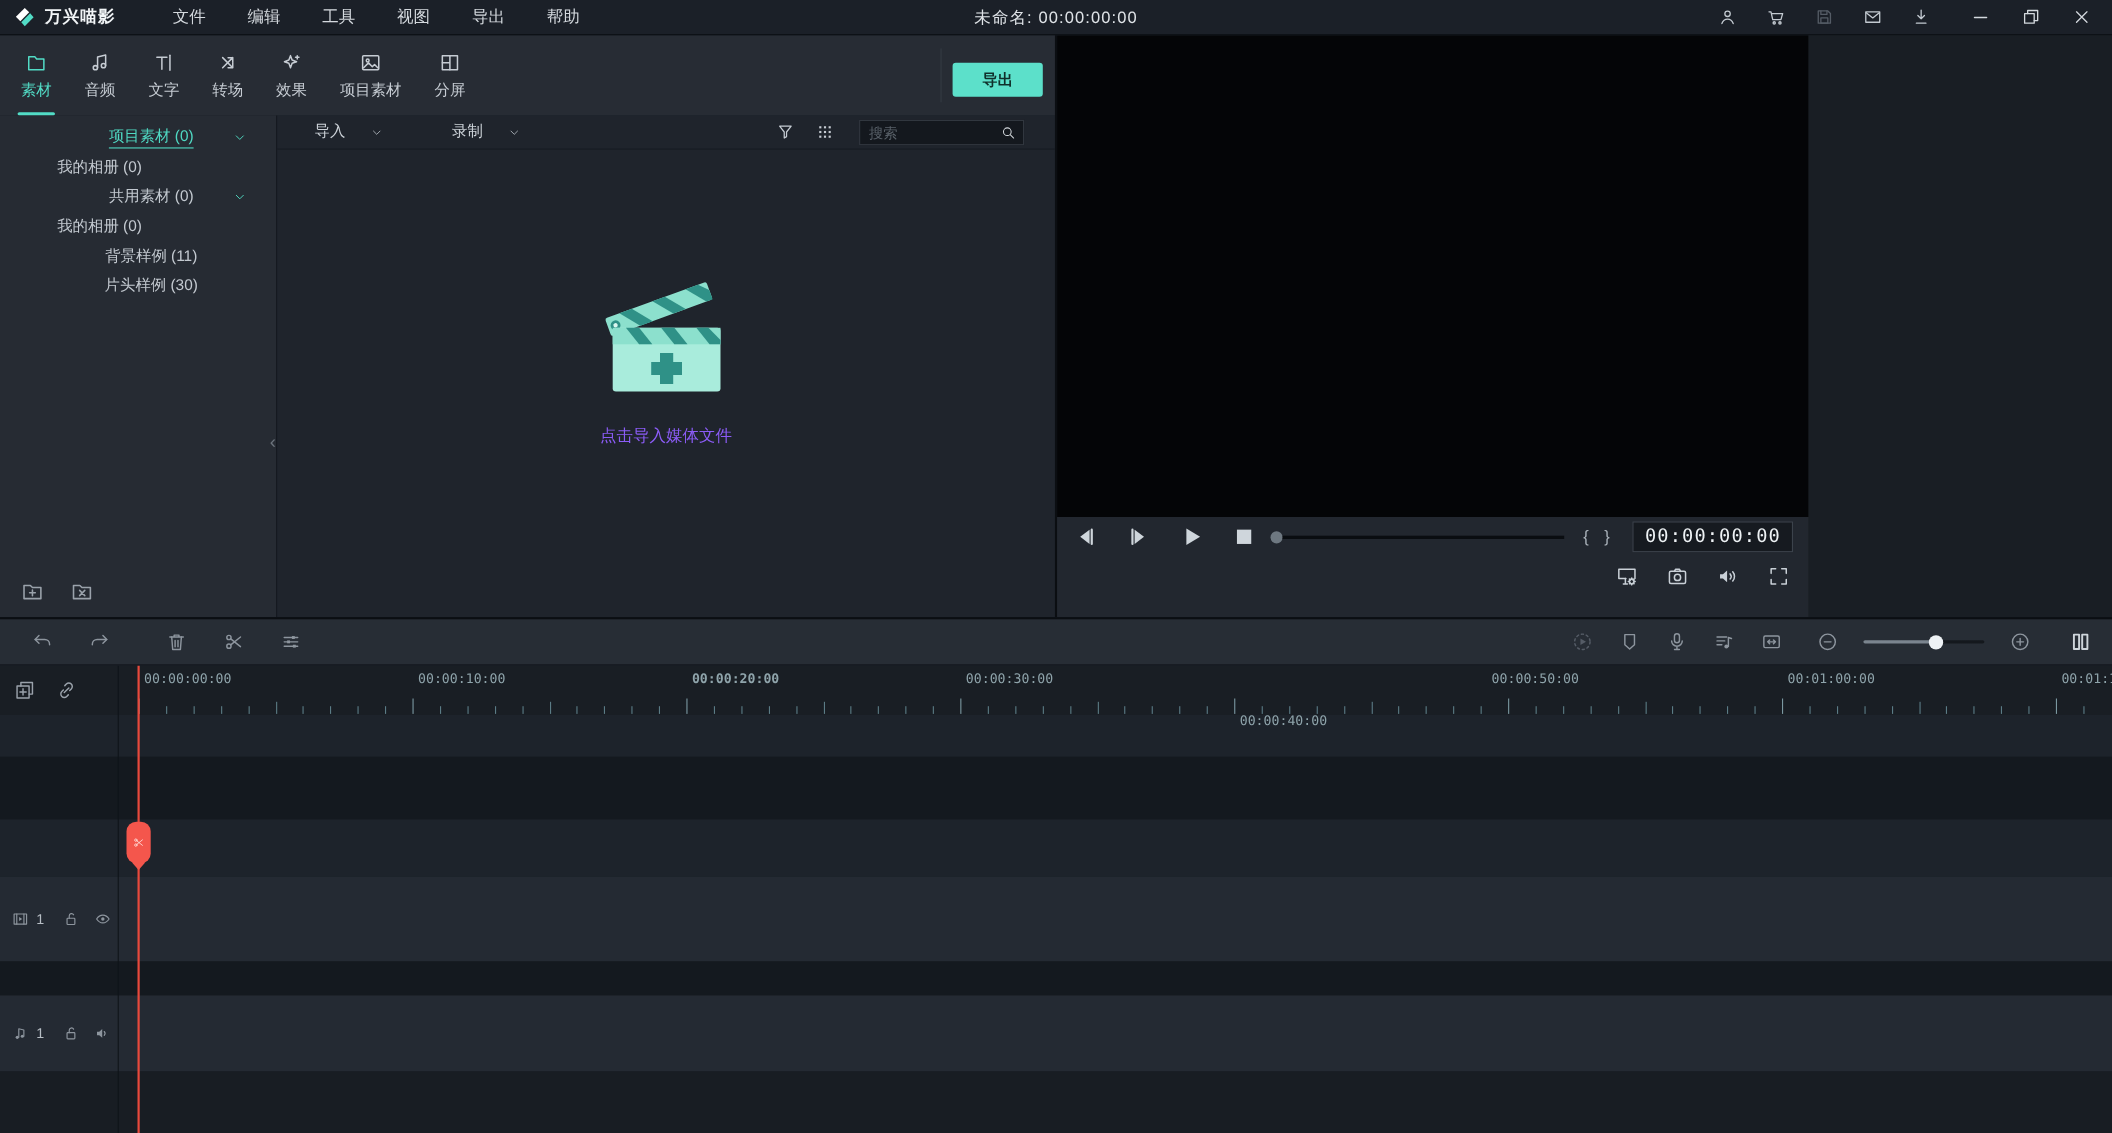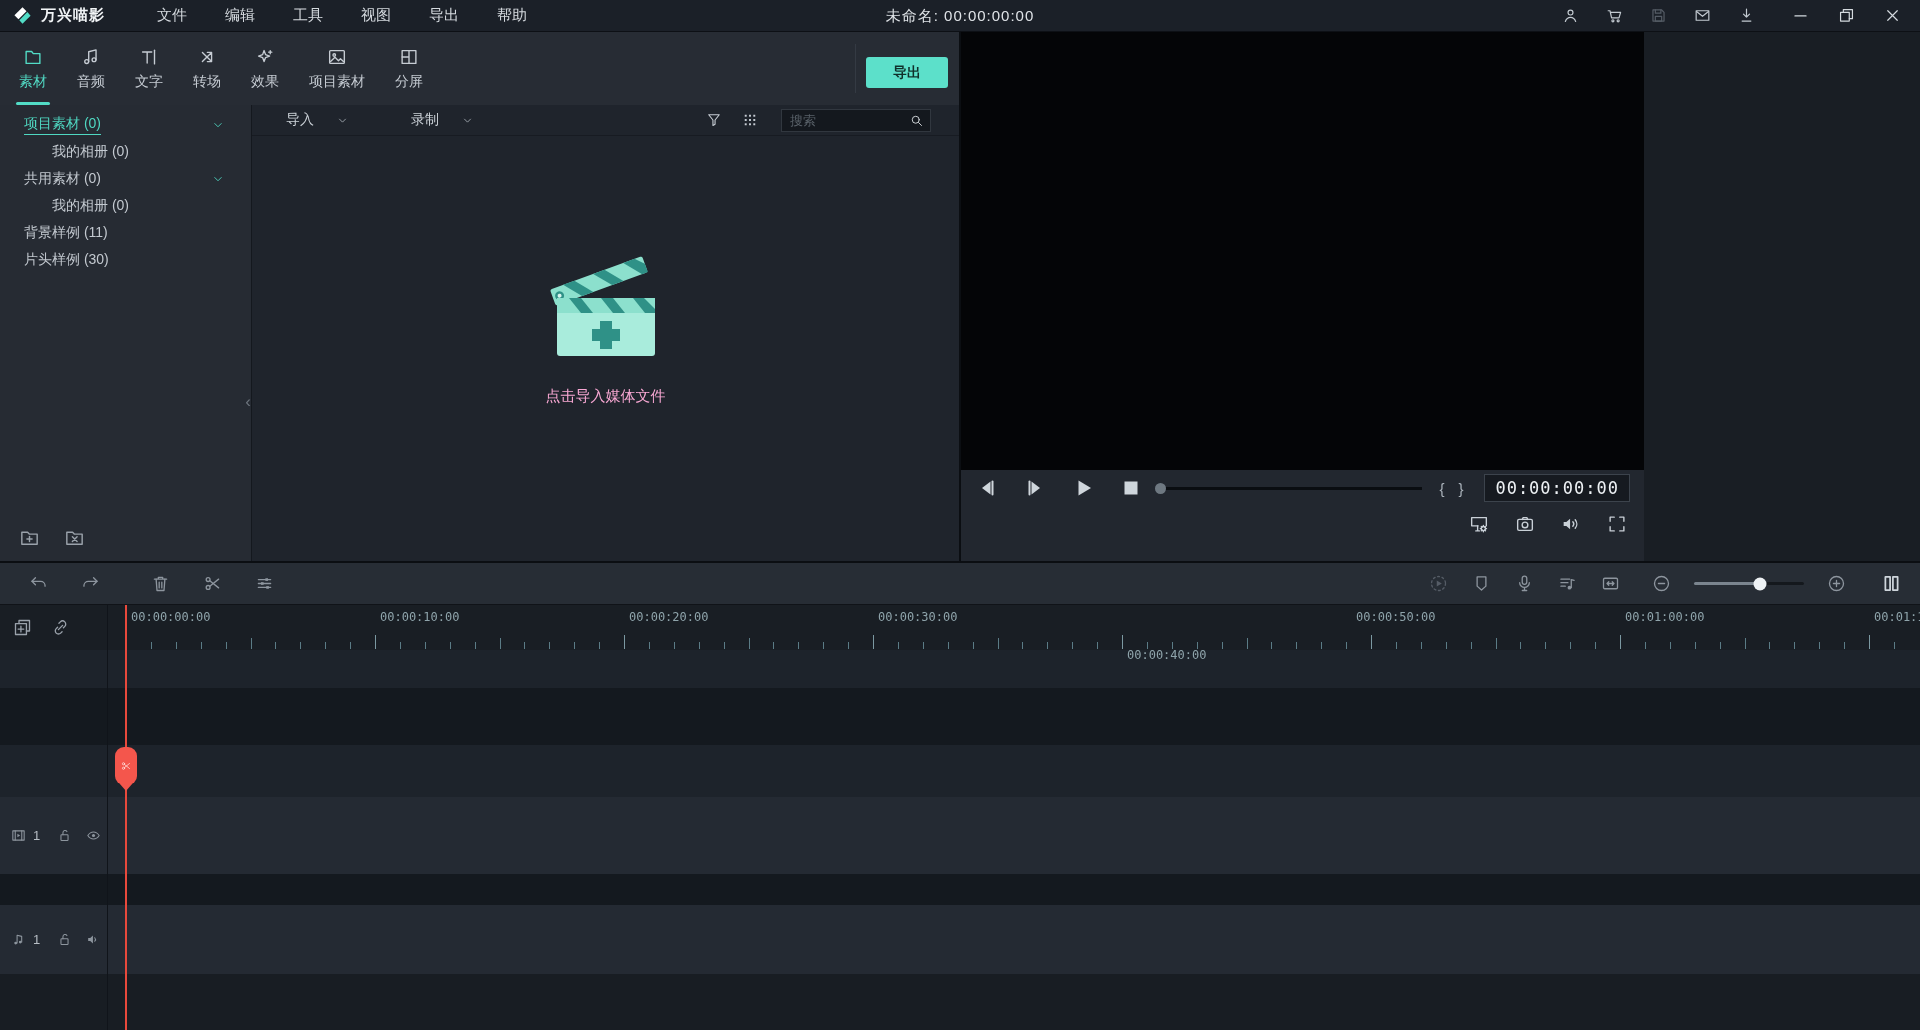--- a/index.html
+++ b/index.html
@@ -43,21 +43,21 @@
   .tab-divider { position:absolute; left:855px; top:12px; bottom:12px; width:1px; background:#343a43; }
   .export-btn { position:absolute; right:11px; top:25px; width:82px; height:31px;
     background:#5ce0ca; color:#10302b; font-weight:bold; font-size:14px;
     border:none; border-radius:3px; cursor:pointer; }
 
   .panel-body { flex:1; display:flex; min-height:0; }
 
   
   .tree { width:252px; background:#262b33; border-right:1px solid #14181e; position:relative; padding-top:6px; }
   .tree-row { height:27px; display:flex; align-items:center; position:relative; cursor:pointer; font-size:14px; color:#c3c9d0; }
-  .tree-row.lvl1 { padding-left:24px; }
+  .tree-row.lvl1 { padding-left:24px;justify-content:center; }
   .tree-row.lvl2 { padding-left:52px; }
   .tree-row.selected .tree-label { color:#4fd8c2; border-bottom:1px solid #4fd8c2; padding-bottom:1px; }
   .tree-chevron { position:absolute; right:26px; width:14px; height:14px; color:#4fd8c2; }
   .tree-bottom { position:absolute; left:18px; bottom:12px; display:flex; gap:22px; color:#9aa2ab; }
   .tree-bottom .i { width:23px; height:23px; cursor:pointer; }
   .collapse-handle { position:absolute; right:0px; top:288px; color:#6c747d; font-size:17px; cursor:pointer; line-height:1; }
 
   
   .media { flex:1; background:#1f242c; display:flex; flex-direction:column; position:relative; }
   .media-toolbar { height:31px; display:flex; align-items:center; padding:0 28px 0 34px;
@@ -70,21 +70,21 @@
   .searchbox { width:150px; height:23px; background:#14181e; border:1px solid #31373f;
     display:flex; align-items:center; padding:0 6px 0 8px; margin-left:4px; }
   .searchbox input { flex:1; background:transparent; border:none; outline:none; color:#c9cfd6;
     font-size:13px; width:100px; font-family:inherit; }
   .searchbox input::placeholder { color:#596169; }
   .searchbox .i { width:15px; height:15px; color:#d5dade; }
 
   .media-empty { flex:1; display:flex; flex-direction:column; align-items:center; justify-content:center;
     gap:26px; padding-bottom:40px; }
   .clap { width:122px; height:110px; }
-  .empty-text { color:#f9a8d4; font-size:15px; cursor:pointer; }
+  .empty-text { color:#8b5cf6; font-size:15px; cursor:pointer; }
 
   
   .preview { flex:1; background:#22272f; display:flex; flex-direction:column; }
   .screen { height:438px; background:#040507; }
   .transport { height:36px; display:flex; align-items:center; padding:0 14px; gap:0; }
   .t-btn { width:24px; height:24px; color:#cfd6dc; cursor:pointer; margin-right:24px; }
   .scrubber { flex:1; display:flex; align-items:center; margin:0 10px 0 2px; cursor:pointer; }
   .scrub-dot { width:11px; height:11px; border-radius:50%; background:#6e7881; flex:0 0 auto; }
   .scrub-line { flex:1; height:3px; background:#0a0d11; }
   .bracket { color:#aab2ba; font-size:15px; margin:0 7px; cursor:pointer; }
@@ -603,21 +603,21 @@
       <div class="tick t1" style="left: 399.9px;"></div>
       <div class="tick t1" style="left: 424.8px;"></div>
       <div class="tick t1" style="left: 449.7px;"></div>
       <div class="tick t1" style="left: 474.6px;"></div>
       <div class="tick t5" style="left: 499.5px;"></div>
       <div class="tick t1" style="left: 524.4px;"></div>
       <div class="tick t1" style="left: 549.3px;"></div>
       <div class="tick t1" style="left: 574.2px;"></div>
       <div class="tick t1" style="left: 599.1px;"></div>
       <div class="tick t10" style="left: 624px;"></div>
-      <div class="rlabel" style="left: 629px;">00:00:20:00</div>
+      <div class="rlabel" style="left: 629px; font-weight: bold;">00:00:20:00</div>
       <div class="tick t1" style="left: 648.9px;"></div>
       <div class="tick t1" style="left: 673.8px;"></div>
       <div class="tick t1" style="left: 698.7px;"></div>
       <div class="tick t1" style="left: 723.6px;"></div>
       <div class="tick t5" style="left: 748.5px;"></div>
       <div class="tick t1" style="left: 773.4px;"></div>
       <div class="tick t1" style="left: 798.3px;"></div>
       <div class="tick t1" style="left: 823.2px;"></div>
       <div class="tick t1" style="left: 848.1px;"></div>
       <div class="tick t10" style="left: 873px;"></div>

